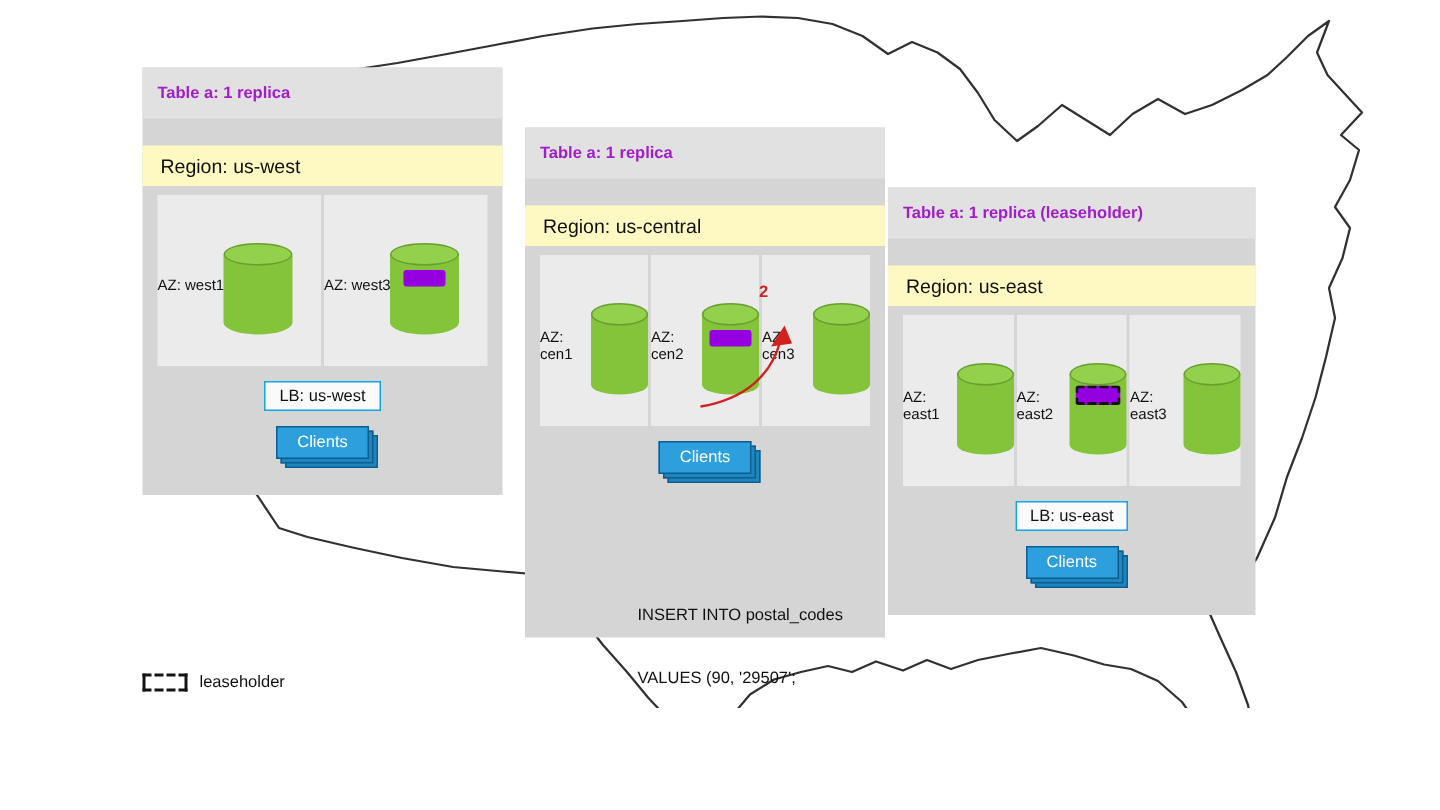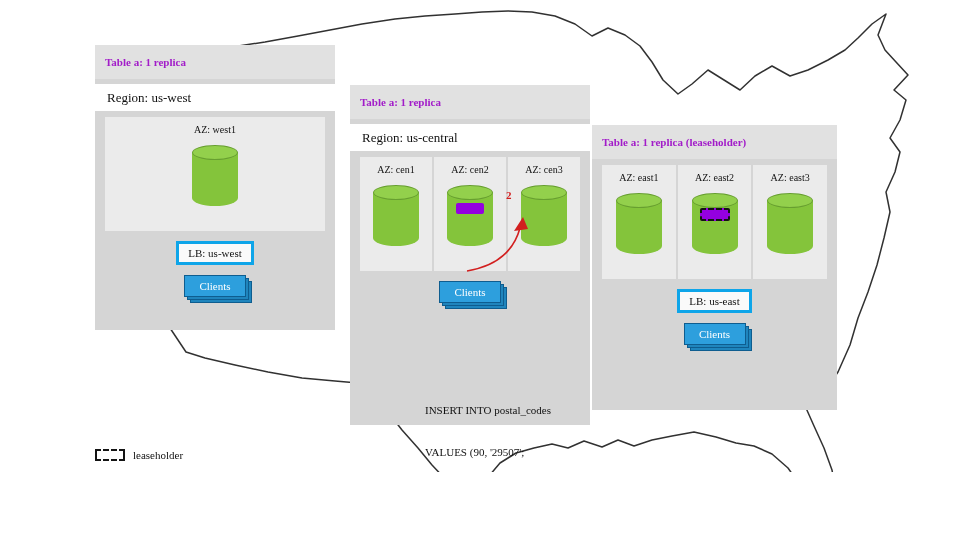--- a/index.html
+++ b/index.html
@@ -1,42 +1,42 @@
 <!DOCTYPE html>
 <html><head>
 <meta charset="utf-8">
 <style>
   html,body { margin:0; padding:0; background:#ffffff; }
   #screen {
     position:relative; width:960px; height:472px;
     background:#ffffff; overflow:hidden;
-    font-family:Liberation Serif, serif;
+    font-family:Liberation Sans, sans-serif;
   }
   
   #map-layer { position:absolute; left:0; top:0; z-index:0; }
 
   
   .panel { position:absolute; background:#d5d5d5; z-index:2; }
   .p-west    { left:95px;  top:45px;  width:240px; height:285px; }
   .p-central { left:350px; top:85px;  width:240px; height:340px; }
   .p-east    { left:592px; top:125px; width:245px; height:285px; }
 
   .panel-title {
     height:34px; line-height:34px; padding-left:10px;
     background:#e1e1e1; color:#a21cc9;
     font-size:11px; font-weight:bold; letter-spacing:0;
   }
   .region-bar {
-    margin-top:5px; height:27px; line-height:27px; padding-left:12px;
-    background:#ffffff; color:#101010; font-size:13px;
+    margin-top:18px; height:27px; line-height:27px; padding-left:12px;
+    background:#fef9c3; color:#101010; font-size:13px;
   }
   .az-row { display:flex; gap:2px; margin:6px 10px 0 10px; }
   .az {
     flex:1; background:#ebebeb; height:114px;
-    display:flex; flex-direction:column; align-items:center;
+    display:flex; align-items:center;
   }
   .az-label { font-size:10px; margin-top:7px; color:#111; }
 
   
   .cylinder {
     position:relative; width:46px; height:60px; margin-top:11px;
     background:#84c43b; border-radius:23px / 8px;
   }
   .cylinder::before {
     content:""; position:absolute; left:0; top:-1px; box-sizing:border-box;
@@ -49,21 +49,21 @@
     background:#9400e0; border-radius:2px;
   }
   .replica.leaseholder {
     top:14px; width:30px; height:13px; box-sizing:border-box;
     border:2px dashed #141414;
   }
 
   
   .lb-box {
     margin:10px auto 0 auto; width:max-content;
-    padding:3px 9px; background:#fafafa; border:3px solid #0ea5e9;
+    padding:3px 9px; background:#fafafa; border:1px solid #0ea5e9;
     font-size:11px; color:#111;
   }
   .clients-wrap { position:relative; width:62px; height:22px; margin:10px auto 0 auto; }
   .clients-layer { position:absolute; inset:0; background:#1f85bd; border:1px solid #0e5d8f; }
   .clients-layer.l1 { transform:translate(6px,6px); }
   .clients-layer.l2 { transform:translate(3px,3px); }
   .clients-front {
     position:absolute; inset:0; background:#2d9fdd; border:1px solid #0e5d8f;
     color:#ffffff; font-size:11px;
     display:flex; align-items:center; justify-content:center;
@@ -116,20 +116,26 @@
   </svg>
 
   <div class="panel p-west">
     <div class="panel-title">Table a: 1 replica</div>
     <div class="region-bar">Region: us-west</div>
     <div class="az-row">
       <div class="az">
         <div class="az-label">AZ: west1</div>
         <div class="cylinder"></div>
       </div>
+      <div class="az">
+        <div class="az-label">AZ: west3</div>
+        <div class="cylinder">
+          <div class="replica"></div>
+        </div>
+      </div>
     </div>
     <div class="lb-box">LB: us-west</div>
     <div class="clients-wrap">
       <div class="clients-layer l1"></div>
       <div class="clients-layer l2"></div>
       <div class="clients-front">Clients</div>
     </div>
   </div>
 
   <div class="panel p-central">
@@ -157,20 +163,21 @@
       <div class="clients-front">Clients</div>
     </div>
     <div class="sql-note">
       <div>INSERT INTO postal_codes</div>
       <div>VALUES (90, '29507';</div>
     </div>
   </div>
 
   <div class="panel p-east">
     <div class="panel-title">Table a: 1 replica (leaseholder)</div>
+    <div class="region-bar">Region: us-east</div>
     <div class="az-row">
       <div class="az">
         <div class="az-label">AZ: east1</div>
         <div class="cylinder"></div>
       </div>
       <div class="az">
         <div class="az-label">AZ: east2</div>
         <div class="cylinder">
           <div class="replica leaseholder"></div>
         </div>

